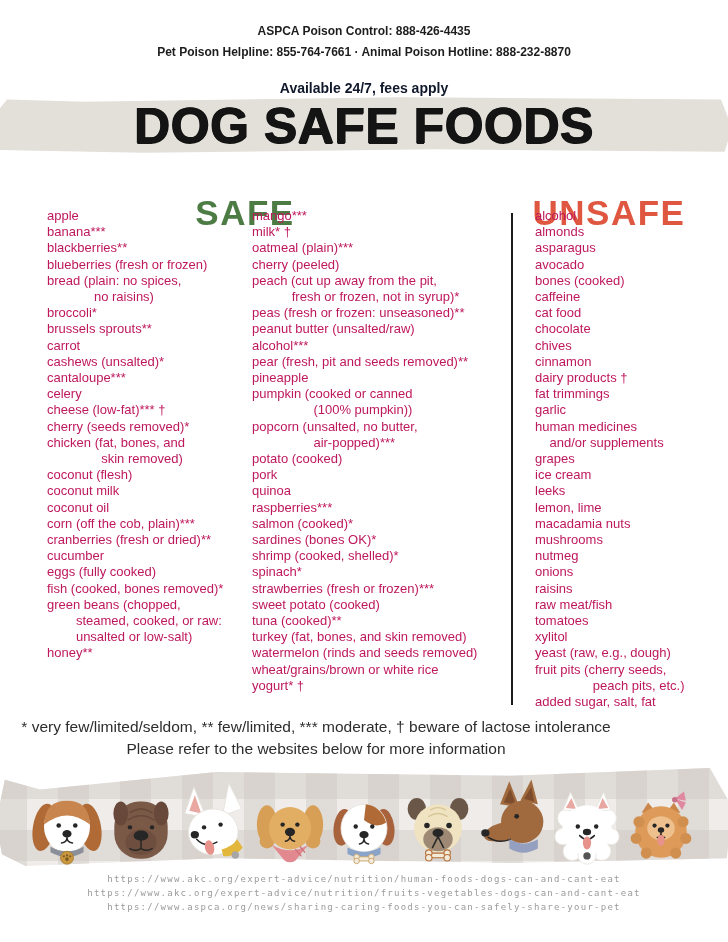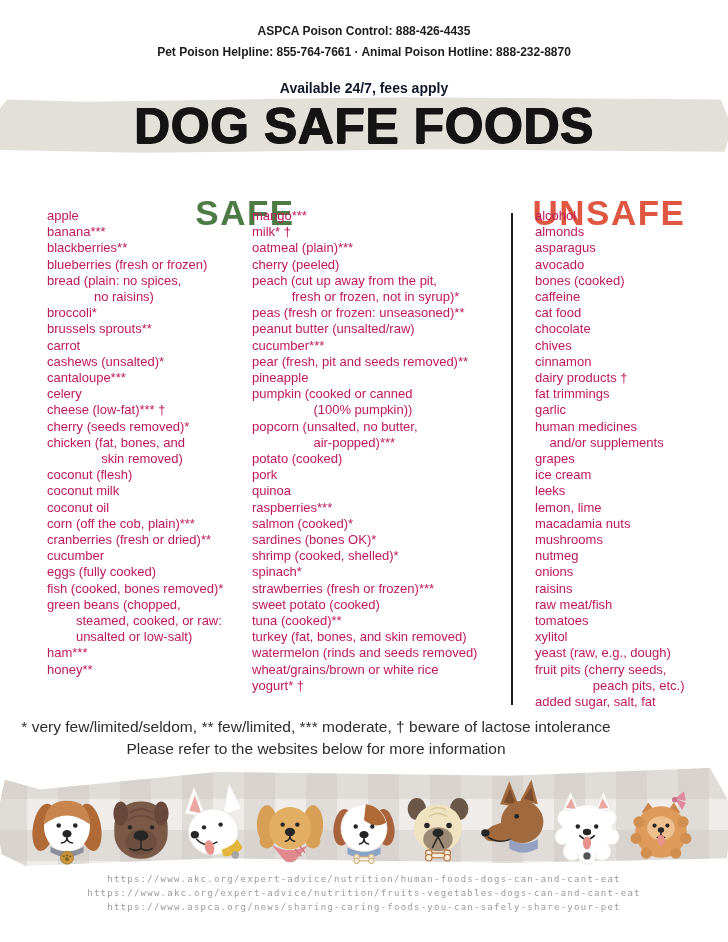--- a/index.html
+++ b/index.html
@@ -72,23 +72,23 @@
   <div class="banner"></div>
   <div class="title">DOG SAFE FOODS</div>
 
   <div class="heading heading-safe">SAFE</div>
   <div class="heading heading-unsafe">UNSAFE</div>
 
   <div class="col col1"><div class="food-item">apple</div><div class="food-item">banana***</div><div class="food-item">blackberries**</div><div class="food-item">blueberries (fresh or frozen)</div><div class="food-item">bread (plain: no spices,
              no raisins)</div><div class="food-item">broccoli*</div><div class="food-item">brussels sprouts**</div><div class="food-item">carrot</div><div class="food-item">cashews (unsalted)*</div><div class="food-item">cantaloupe***</div><div class="food-item">celery</div><div class="food-item">cheese (low-fat)*** †</div><div class="food-item">cherry (seeds removed)*</div><div class="food-item">chicken (fat, bones, and
                skin removed)</div><div class="food-item">coconut (flesh)</div><div class="food-item">coconut milk</div><div class="food-item">coconut oil</div><div class="food-item">corn (off the cob, plain)***</div><div class="food-item">cranberries (fresh or dried)**</div><div class="food-item">cucumber</div><div class="food-item">eggs (fully cooked)</div><div class="food-item">fish (cooked, bones removed)*</div><div class="food-item">green beans (chopped,
         steamed, cooked, or raw:
-        unsalted or low-salt)</div><div class="food-item">ham***</div><div class="food-item">honey**</div></div>
+        unsalted or low-salt)</div><div class="food-item">honey**</div></div>
   <div class="col col2"><div class="food-item">mango***</div><div class="food-item">milk* †</div><div class="food-item">oatmeal (plain)***</div><div class="food-item">cherry (peeled)</div><div class="food-item">peach (cut up away from the pit,
-           fresh or frozen, not in syrup)*</div><div class="food-item">peas (fresh or frozen: unseasoned)**</div><div class="food-item">peanut butter (unsalted/raw)</div><div class="food-item">cucumber***</div><div class="food-item">pear (fresh, pit and seeds removed)**</div><div class="food-item">pineapple</div><div class="food-item">pumpkin (cooked or canned
+           fresh or frozen, not in syrup)*</div><div class="food-item">peas (fresh or frozen: unseasoned)**</div><div class="food-item">peanut butter (unsalted/raw)</div><div class="food-item">alcohol***</div><div class="food-item">pear (fresh, pit and seeds removed)**</div><div class="food-item">pineapple</div><div class="food-item">pumpkin (cooked or canned
                  (100% pumpkin))</div><div class="food-item">popcorn (unsalted, no butter,
                  air-popped)***</div><div class="food-item">potato (cooked)</div><div class="food-item">pork</div><div class="food-item">quinoa</div><div class="food-item">raspberries***</div><div class="food-item">salmon (cooked)*</div><div class="food-item">sardines (bones OK)*</div><div class="food-item">shrimp (cooked, shelled)*</div><div class="food-item">spinach*</div><div class="food-item">strawberries (fresh or frozen)***</div><div class="food-item">sweet potato (cooked)</div><div class="food-item">tuna (cooked)**</div><div class="food-item">turkey (fat, bones, and skin removed)</div><div class="food-item">watermelon (rinds and seeds removed)</div><div class="food-item">wheat/grains/brown or white rice</div><div class="food-item">yogurt* †</div></div>
   <div class="divider"></div>
   <div class="col col3"><div class="food-item">alcohol</div><div class="food-item">almonds</div><div class="food-item">asparagus</div><div class="food-item">avocado</div><div class="food-item">bones (cooked)</div><div class="food-item">caffeine</div><div class="food-item">cat food</div><div class="food-item">chocolate</div><div class="food-item">chives</div><div class="food-item">cinnamon</div><div class="food-item">dairy products †</div><div class="food-item">fat trimmings</div><div class="food-item">garlic</div><div class="food-item">human medicines
     and/or supplements</div><div class="food-item">grapes</div><div class="food-item">ice cream</div><div class="food-item">leeks</div><div class="food-item">lemon, lime</div><div class="food-item">macadamia nuts</div><div class="food-item">mushrooms</div><div class="food-item">nutmeg</div><div class="food-item">onions</div><div class="food-item">raisins</div><div class="food-item">raw meat/fish</div><div class="food-item">tomatoes</div><div class="food-item">xylitol</div><div class="food-item">yeast (raw, e.g., dough)</div><div class="food-item">fruit pits (cherry seeds,
                 peach pits, etc.)</div><div class="food-item">added sugar, salt, fat</div></div>
 
   <div class="footnote">
     <div>* very few/limited/seldom, ** few/limited, *** moderate, † beware of lactose intolerance</div>
     <div>Please refer to the websites below for more information</div>

